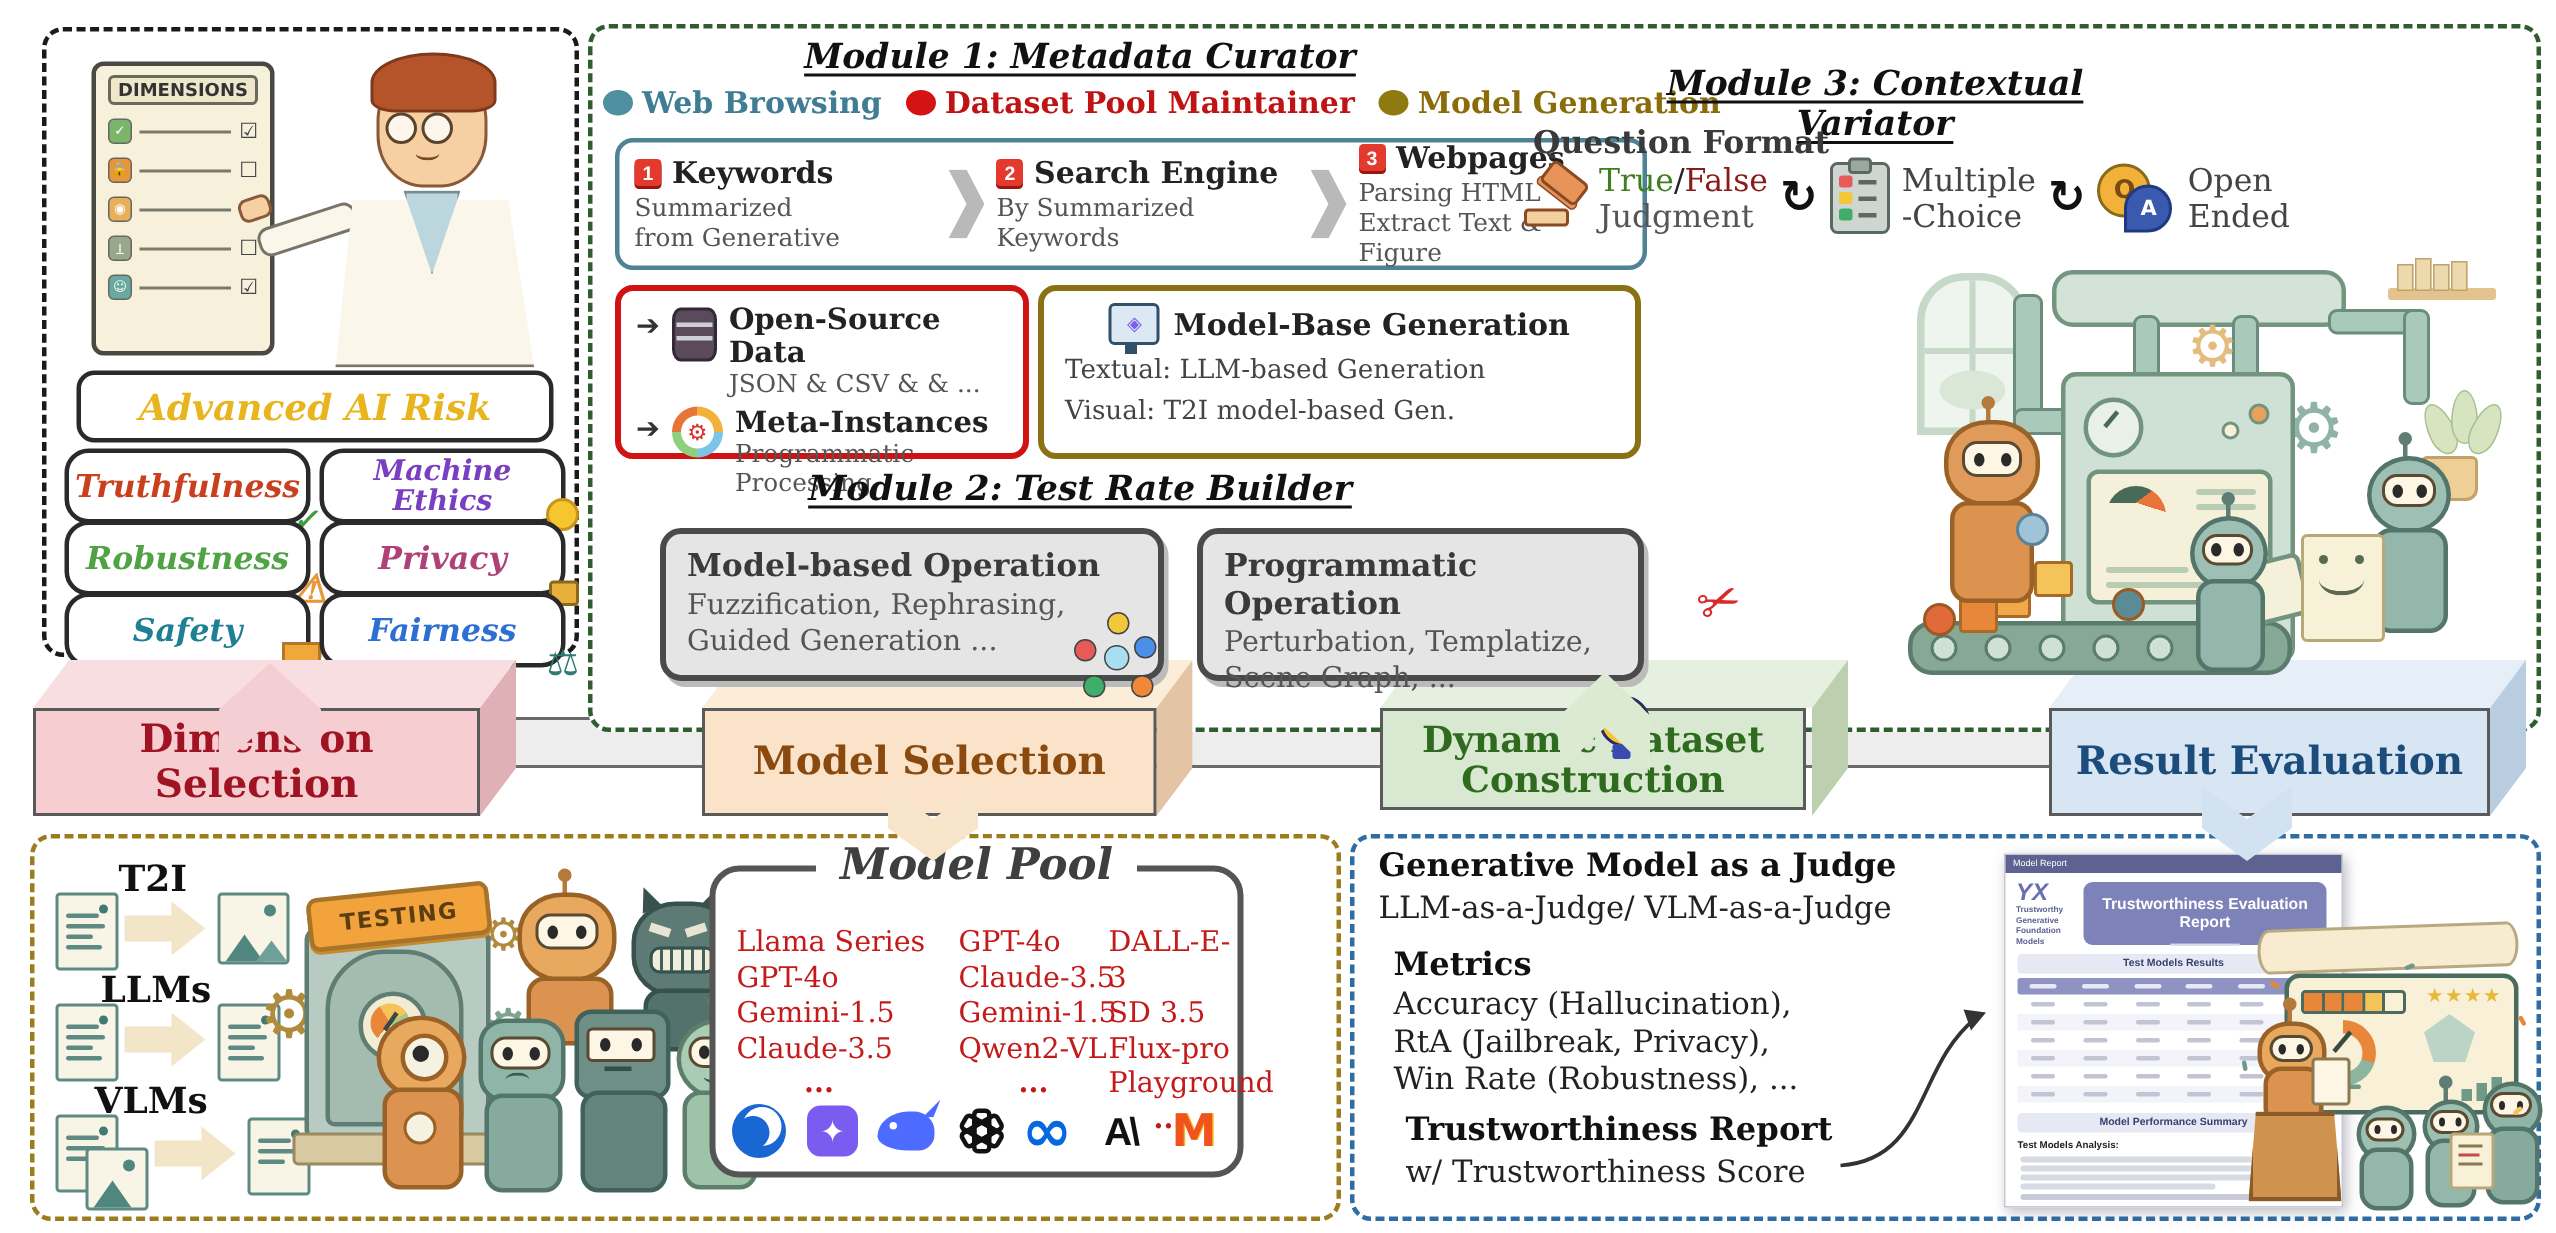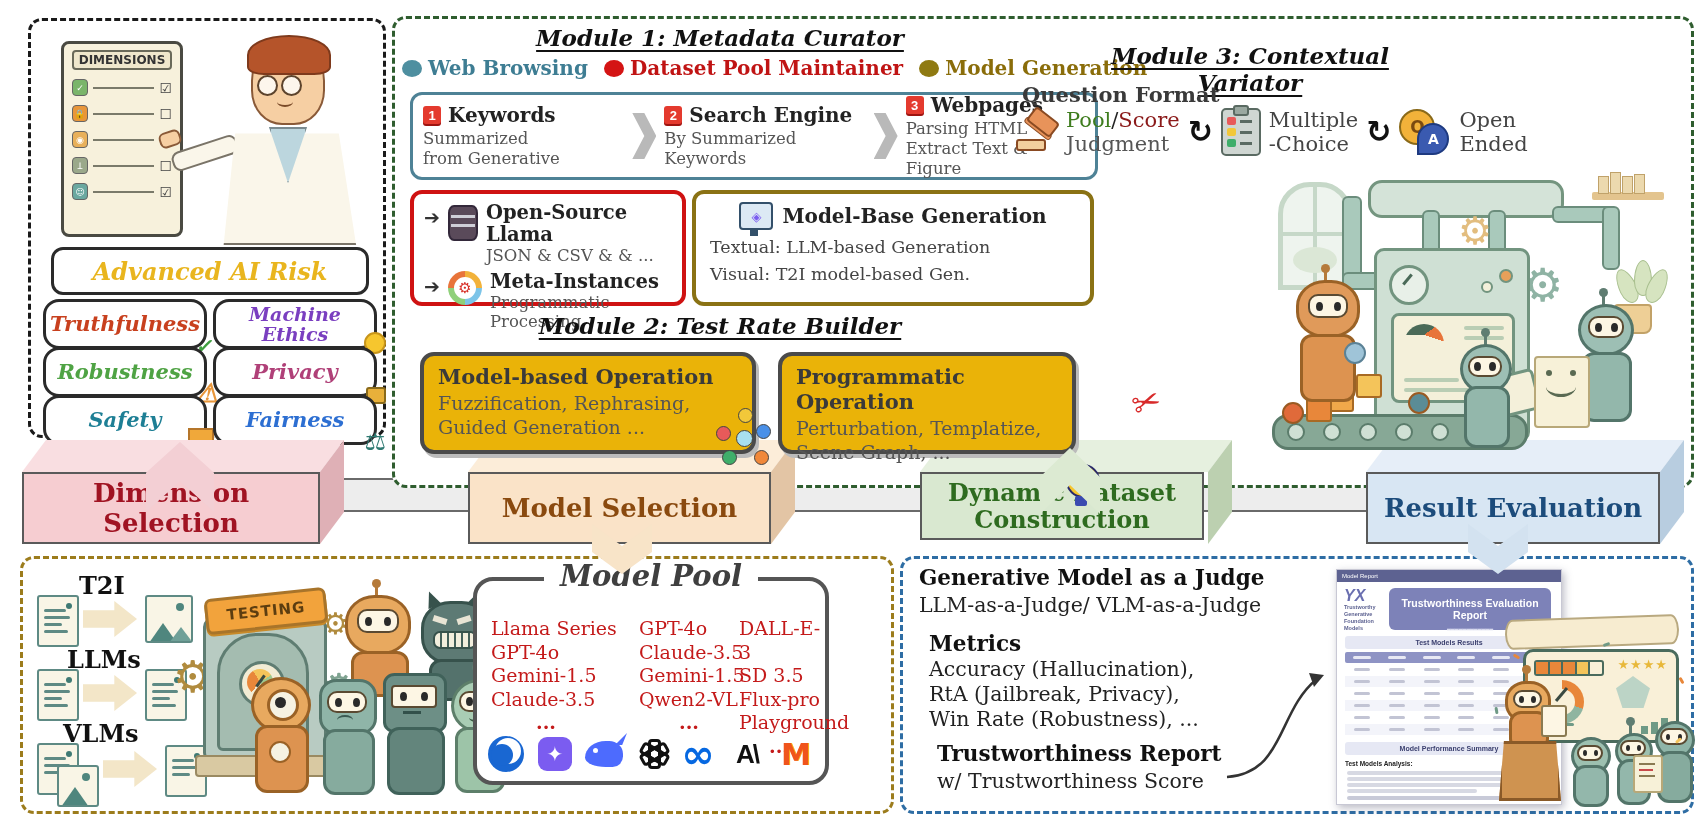--- a/index.html
+++ b/index.html
@@ -53,21 +53,21 @@
   .db-icon{width:26px;height:32px;background:#5a4a5a;border-radius:6px/8px;border:2px solid #33283a;position:relative;flex:none;margin-top:3px;}
   .db-icon:before{content:"";position:absolute;left:1px;right:1px;top:8px;height:3px;background:#cfcfd8;}
   .db-icon:after{content:"";position:absolute;left:1px;right:1px;top:17px;height:3px;background:#cfcfd8;}
   .ring-icon{width:34px;height:34px;border-radius:50%;flex:none;background:conic-gradient(#f2b23a 0 25%,#7cc4e8 25% 50%,#8fd07a 50% 75%,#e8743a 75% 100%);display:flex;align-items:center;justify-content:center;}
   .ring-in{width:22px;height:22px;border-radius:50%;background:#fff;display:flex;align-items:center;justify-content:center;color:#d8322a;font-size:15px;font-family:"DejaVu Sans",sans-serif;}
   .genbox{left:692px;top:190px;width:402px;height:116px;border:4px solid #8a7214;border-radius:12px;background:#fff;padding:8px 14px;box-sizing:border-box;z-index:2;}
   .gen-title{display:flex;align-items:center;gap:9px;font-weight:bold;font-size:20px;color:#222;justify-content:center;}
   .mon-icon{width:30px;height:24px;background:#dce9f4;border:2.5px solid #33506a;border-radius:4px;position:relative;flex:none;display:flex;align-items:center;justify-content:center;font-size:13px;color:#7b5cf0;font-family:"DejaVu Sans",sans-serif;}
   .mon-icon:after{content:"";position:absolute;left:9px;bottom:-8px;width:8px;height:6px;background:#33506a;}
   .gen-line{font-size:17.5px;color:#444;margin-top:7px;}
-  .opbox{position:absolute;border:4px solid #4a4a4a;border-radius:14px;background:#eab308;box-shadow:3px 4px 0 #bbb;padding:8px 14px;box-sizing:border-box;z-index:2;}
+  .opbox{position:absolute;border:4px solid #4a4a4a;border-radius:14px;background:#e5e5e5;box-shadow:3px 4px 0 #bbb;padding:8px 14px;box-sizing:border-box;z-index:2;margin-left:20px;}
   .op-title{font-weight:bold;font-size:21px;color:#3a3a3a;}
   .op-desc{font-size:19px;color:#555;line-height:24px;margin-top:2px;}
 
   
   .m3-head{font-weight:bold;font-size:21px;color:#3a3a3a;z-index:2;}
   .qf-row{display:flex;align-items:center;gap:8px;z-index:2;}
   .tf-block{line-height:24px;font-size:21px;}
   .cycle{font-family:"DejaVu Sans",sans-serif;font-size:30px;font-weight:bold;color:#111;line-height:1;}
   .gavel{width:44px;height:46px;position:relative;flex:none;}
   .gavel-head{position:absolute;left:14px;top:4px;width:26px;height:14px;background:#e8935a;border:2px solid #8a4a22;border-radius:4px;transform:rotate(38deg);}
@@ -363,21 +363,21 @@
         </div>
       <div class="step-d" style="width:170px;">Parsing HTML Extract Text &amp; Figure</div>
     </div>
   </div>
 
   <div class="abs srcbox">
     <div class="src-row">
       <span class="src-arrow">➔</span>
       <span class="db-icon"></span>
       <span>
-          <div class="src-title">Open-Source Llama</div>
+          <div class="src-title">Open-Source Data</div>
             <div class="src-desc">JSON &amp; CSV &amp; &amp; ...</div>
         </span>
     </div>
     <div class="src-row">
       <span class="src-arrow">➔</span>
       <span class="ring-icon">
           <span class="ring-in">⚙</span>
         </span>
       <span>
           <div class="src-title">Meta-Instances</div>
@@ -420,21 +420,21 @@
 
   <div class="abs mod-title" style="left:1080px;top:42px;width:340px;">Module 3: Contextual Variator</div>
   <div class="abs m3-head" style="left:1022px;top:82px;">Question Format</div>
   <div class="abs qf-row" style="left:1014px;top:108px;">
     <span class="gavel">
         <span class="gavel-base"></span>
         <span class="gavel-handle"></span>
         <span class="gavel-head"></span>
       </span>
     <span class="tf-block">
-      <span style="font-weight: normal; color: rgb(63, 125, 31);">Pool</span><span>/</span><span style="color: rgb(139, 26, 26);">Score</span><br>
+      <span style="font-weight: normal; color: rgb(63, 125, 31);">True</span><span>/</span><span style="color: rgb(139, 26, 26);">False</span><br>
       <span style="color:#555;">Judgment</span>
     </span>
     <span class="cycle">↻</span>
     <span class="clip-icon">
       <span class="clip-cell" style="top:7px;background:#e85a5a;"></span>
         <span class="clip-cell" style="top:18px;background:#f2c83a;"></span>
         <span class="clip-cell" style="top:29px;background:#3fae6a;"></span>
       <span class="clip-line" style="top:10px;"></span>
         <span class="clip-line" style="top:21px;"></span>
         <span class="clip-line" style="top:32px;"></span>

